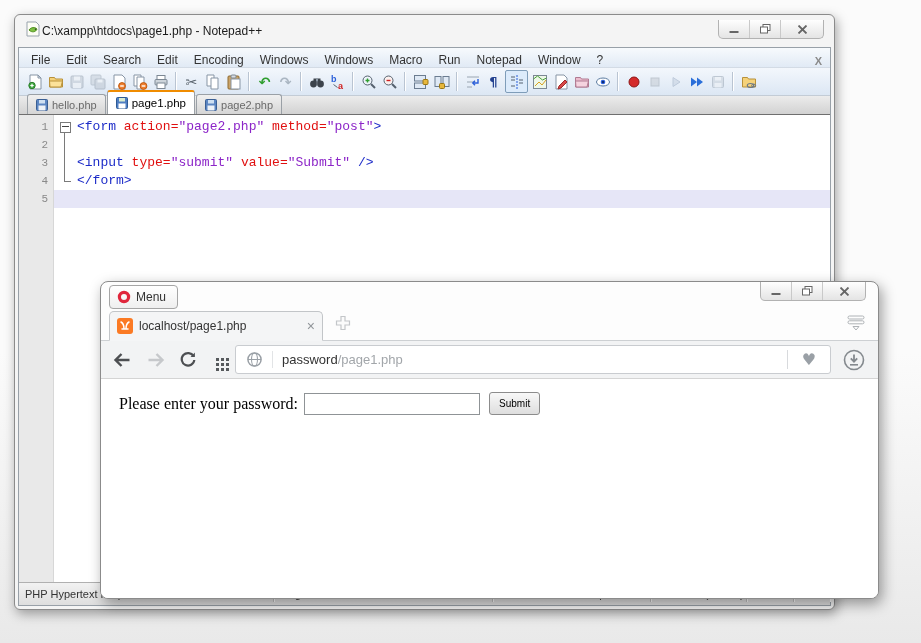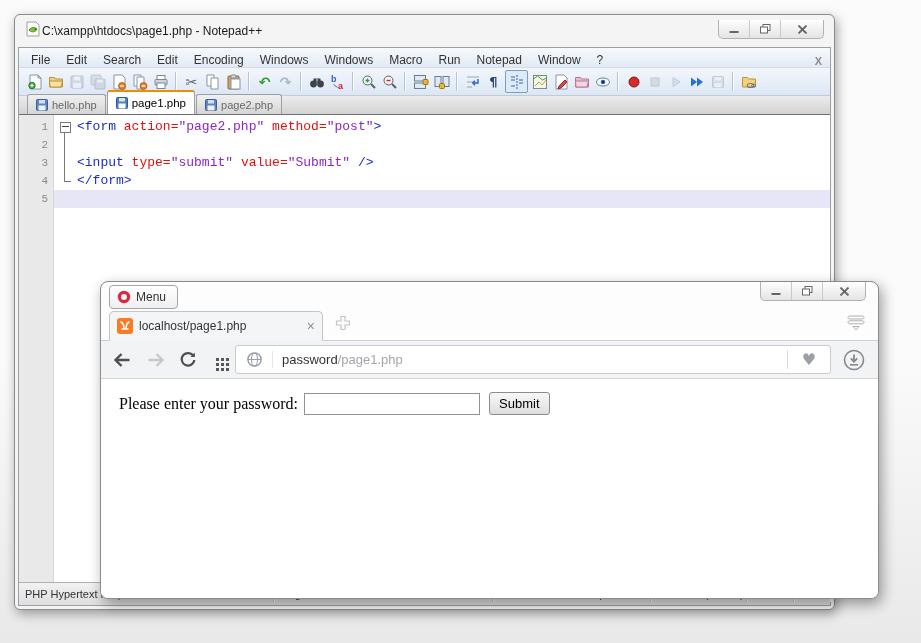--- a/index.html
+++ b/index.html
@@ -76,21 +76,21 @@
   .addr .fav{width:36px;display:flex;justify-content:center;border-right:1px solid #e2e4e6}
   .addr .url{flex:1;padding-left:9px;font-size:13px;color:#333;white-space:nowrap}
   .addr .url .path{color:#a2a6aa}
   .addr .heartseg{width:42px;display:flex;justify-content:center;border-left:1px solid #d8dadd}
   .heart{color:#9aa0a6;font-size:16px;font-family:"DejaVu Sans",sans-serif}
   .dl{margin-left:11px;display:flex}
   .op-content{flex:1;background:#fff;border-radius:0 0 7px 7px}
   .formrow{display:flex;align-items:center;gap:6px;padding:13px 0 0 18px}
   .prompt{font-family:"Liberation Serif",serif;font-size:16px;color:#000}
   .pwd{width:168px;height:20px;border:1px solid #8f9396;font-size:13px;padding:0 3px;border-radius:0}
-  .submit{height:23px;padding:0 9px;font-size:13px;color:#000;background:linear-gradient(#f8f8f8,#dedede);
+  .submit{height:23px;padding:0 9px;font-size:10px;color:#000;background:linear-gradient(#f8f8f8,#dedede);
           border:1px solid #8c8c8c;border-radius:3px;margin-left:3px}
 </style>
 </head>
 <body>
 
 <div class="stage">
 
   <div class="win npp">
     <div class="npp-title">
       <span><svg width="16" height="16" viewBox="0 0 16 16">

